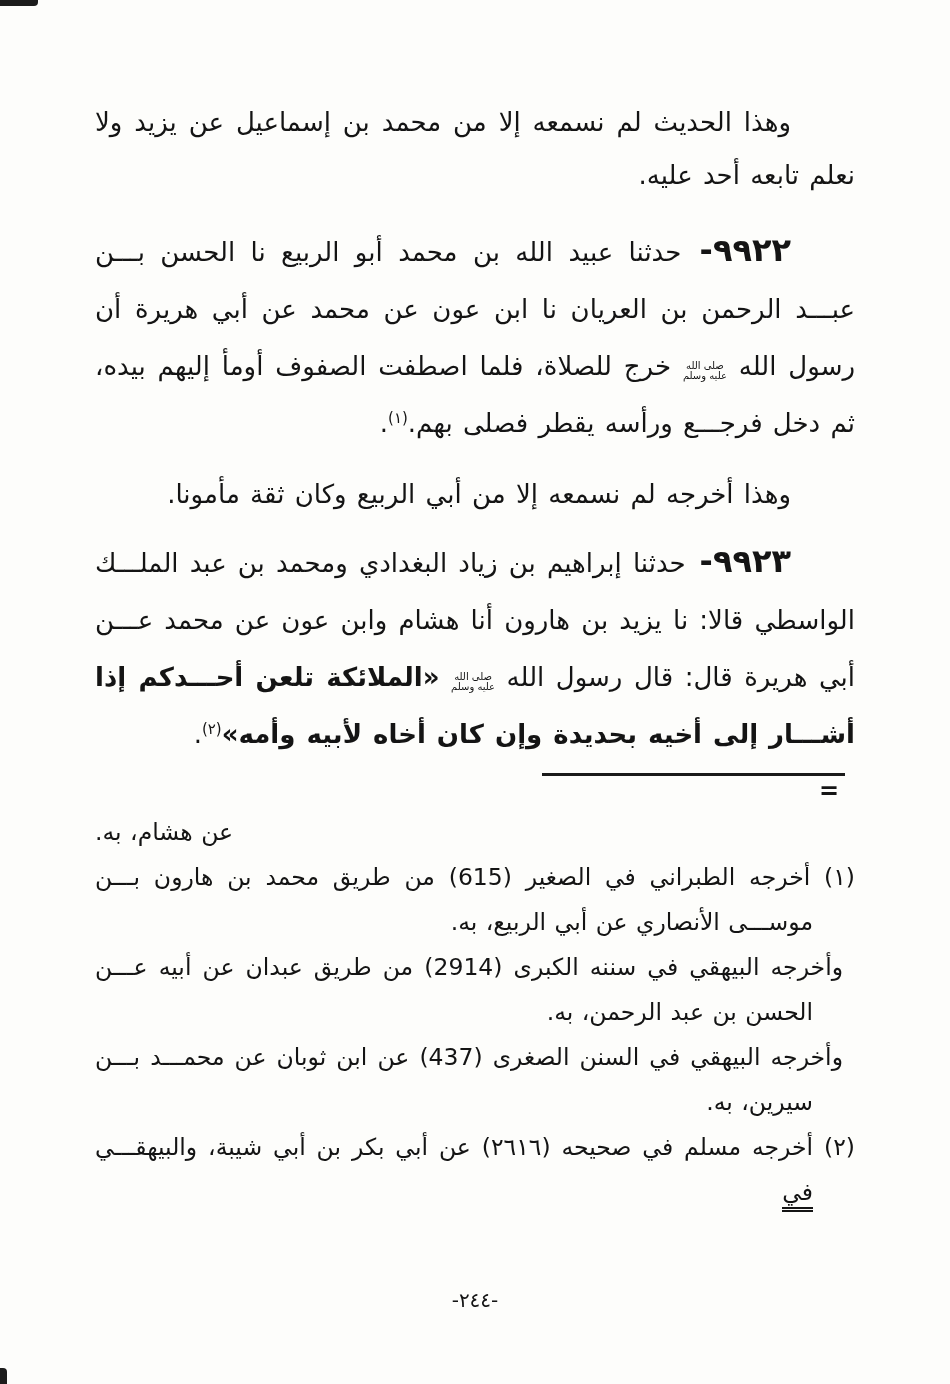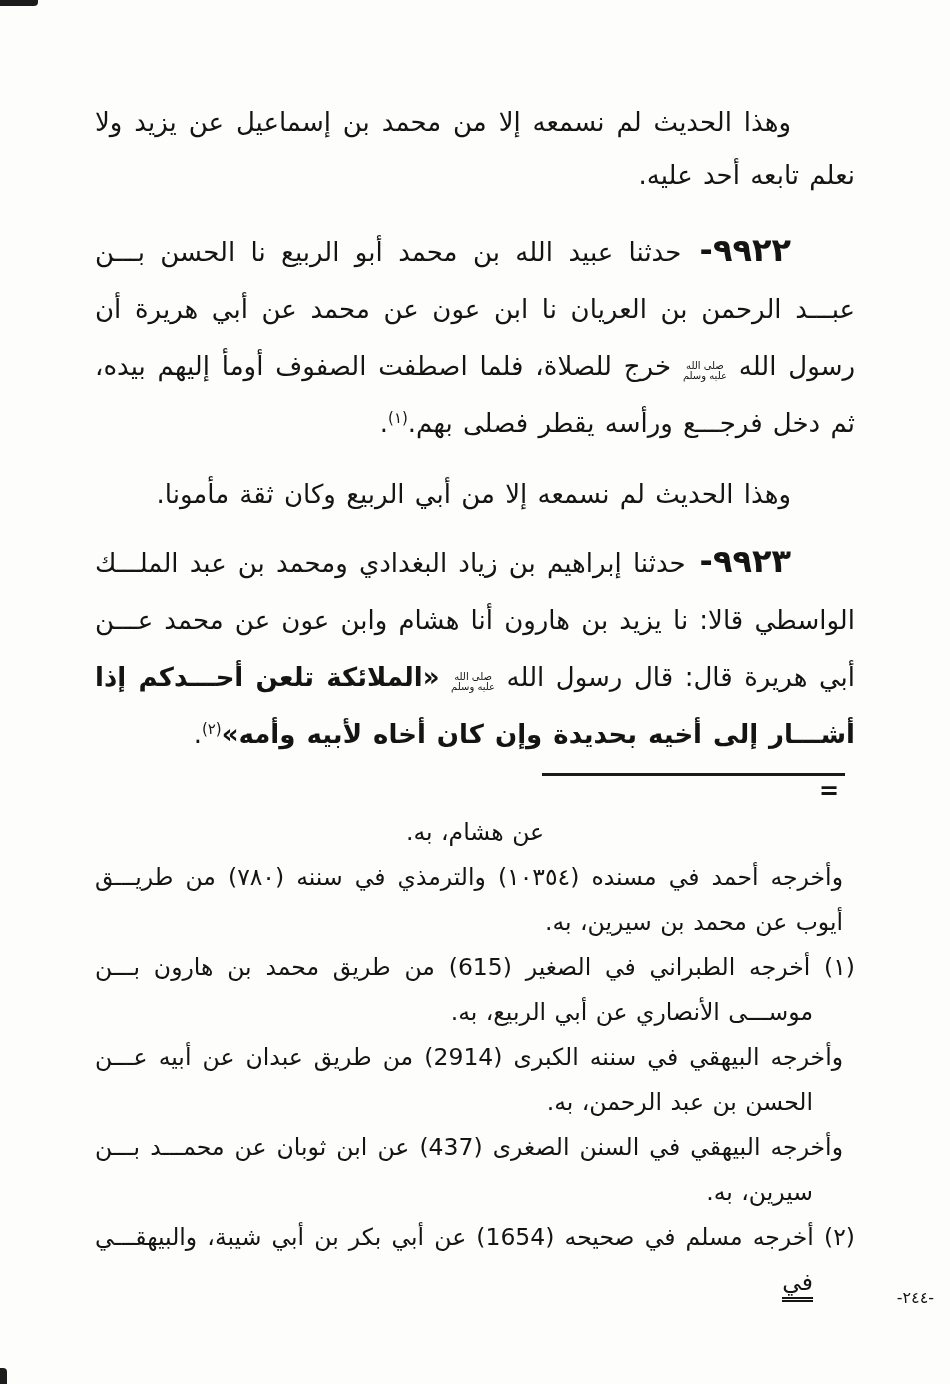--- a/index.html
+++ b/index.html
@@ -38,68 +38,67 @@
   
   .fn-sep-line{
     width:303px;height:0;border-top:3px solid #1a1a1a;
     margin:10px 10px 0 0; 
   }
   .fn-cont-top{
     font-weight:900;font-size:24px;line-height:26px;margin:2px 16px 6px 0;
   }
   .footnotes{font-size:23.5px;word-spacing:1px;}
   .fn-para{line-height:45px;margin:0;text-indent:0;}
-  .fn-flush{text-align:center;}
+  .fn-flush{text-align:left;}
   .fn-hang12{padding-right:12px;}
   .fn-item{padding-right:42px;text-indent:-42px;}
   .fn-sub{padding-right:42px;text-indent:-30px;}
   .fn-marker{white-space:nowrap;}
   .cont-word{
     border-bottom:5px double #141414;padding-bottom:1px;
   }
 
   .page-number{
-    position:absolute;top:1288px;left:0;right:16px;
-    text-align:right;direction:rtl;
-    font-size:16px;letter-spacing:2px;
+    position:absolute;top:1288px;left:0;right:0;
+    text-align:center;direction:rtl;
+    font-size:20px;letter-spacing:2px;
   }
 </style>
 </head>
 <body>
 
 <div class="page">
 
   <div class="artifact artifact-top"></div>
   <div class="artifact artifact-bottom"></div>
 
   <div class="content">
 
     <p class="para">وهذا الحديث لم نسمعه إلا من محمد بن إسماعيل عن يزيد ولا نعلم تابعه أحد عليه.</p>
 
     <p class="para hadith"><span class="hnum"><span>٩٩٢٢</span><span>- </span></span><span>حدثنا عبيد الله بن محمد أبو الربيع نا الحسن بـــن عبـــد الرحمن بن العريان نا ابن عون عن محمد عن أبي هريرة أن رسول الله</span> <span class="saw"><span>صلى الله</span><span>عليه وسلم</span></span> <span>خرج للصلاة، فلما اصطفت الصفوف أومأ إليهم بيده، ثم دخل فرجـــع ورأسه يقطر فصلى بهم.</span><sup class="fnref">(١)</sup><span>.</span></p>
 
-    <p class="para closing">وهذا الحديث لم نسمعه إلا من أبي الربيع وكان ثقة مأمونا.</p>
+    <p class="para closing">وهذا أخرجه لم نسمعه إلا من أبي الربيع وكان ثقة مأمونا.</p>
 
     <p class="para hadith hadith-9923"><span class="hnum"><span>٩٩٢٣</span><span>- </span></span><span>حدثنا إبراهيم بن زياد البغدادي ومحمد بن عبد الملـــك الواسطي قالا: نا يزيد بن هارون أنا هشام وابن عون عن محمد عـــن أبي هريرة قال: قال رسول الله</span> <span class="saw"><span>صلى الله</span><span>عليه وسلم</span></span> <span class="matn-bold">«الملائكة تلعن أحـــدكم إذا أشـــار إلى أخيه بحديدة وإن كان أخاه لأبيه وأمه»</span><sup class="fnref">(٢)</sup><span>.</span></p>
 
     <div class="fn-sep-line"></div>
     <div class="fn-cont-top">=</div>
 
     <div class="footnotes">
 
       <p class="fn-para fn-flush">عن هشام، به.</p>
 
-      <p class="fn-para fn-hang12">وأخرجه أحمد في مسنده (١٠٣٥٤) والترمذي في سننه (٧٨٠) من طريـــق أيوب عن محمد بن سيرين، به.</p>
 
       <p class="fn-para fn-item"><span class="fn-marker">(١)</span> <span>أخرجه الطبراني في الصغير (615) من طريق محمد بن هارون بـــن موســـى الأنصاري عن أبي الربيع، به.</span></p>
 
       <p class="fn-para fn-sub">وأخرجه البيهقي في سننه الكبرى (2914) من طريق عبدان عن أبيه عـــن الحسن بن عبد الرحمن، به.</p>
 
       <p class="fn-para fn-sub">وأخرجه البيهقي في السنن الصغرى (437) عن ابن ثوبان عن محمـــد بـــن سيرين، به.</p>
 
-      <p class="fn-para fn-item"><span class="fn-marker">(٢)</span> <span>أخرجه مسلم في صحيحه (1654) عن أبي بكر بن أبي شيبة، والبيهقـــي</span> <span class="cont-word">في</span></p>
+      <p class="fn-para fn-item"><span class="fn-marker">(٢)</span> <span>أخرجه مسلم في صحيحه (٢٦١٦) عن أبي بكر بن أبي شيبة، والبيهقـــي</span> <span class="cont-word">في</span></p>
 
     </div>
   </div>
 
   <div class="page-number">-٢٤٤-</div>
 
 </div>
 
 </body></html>

